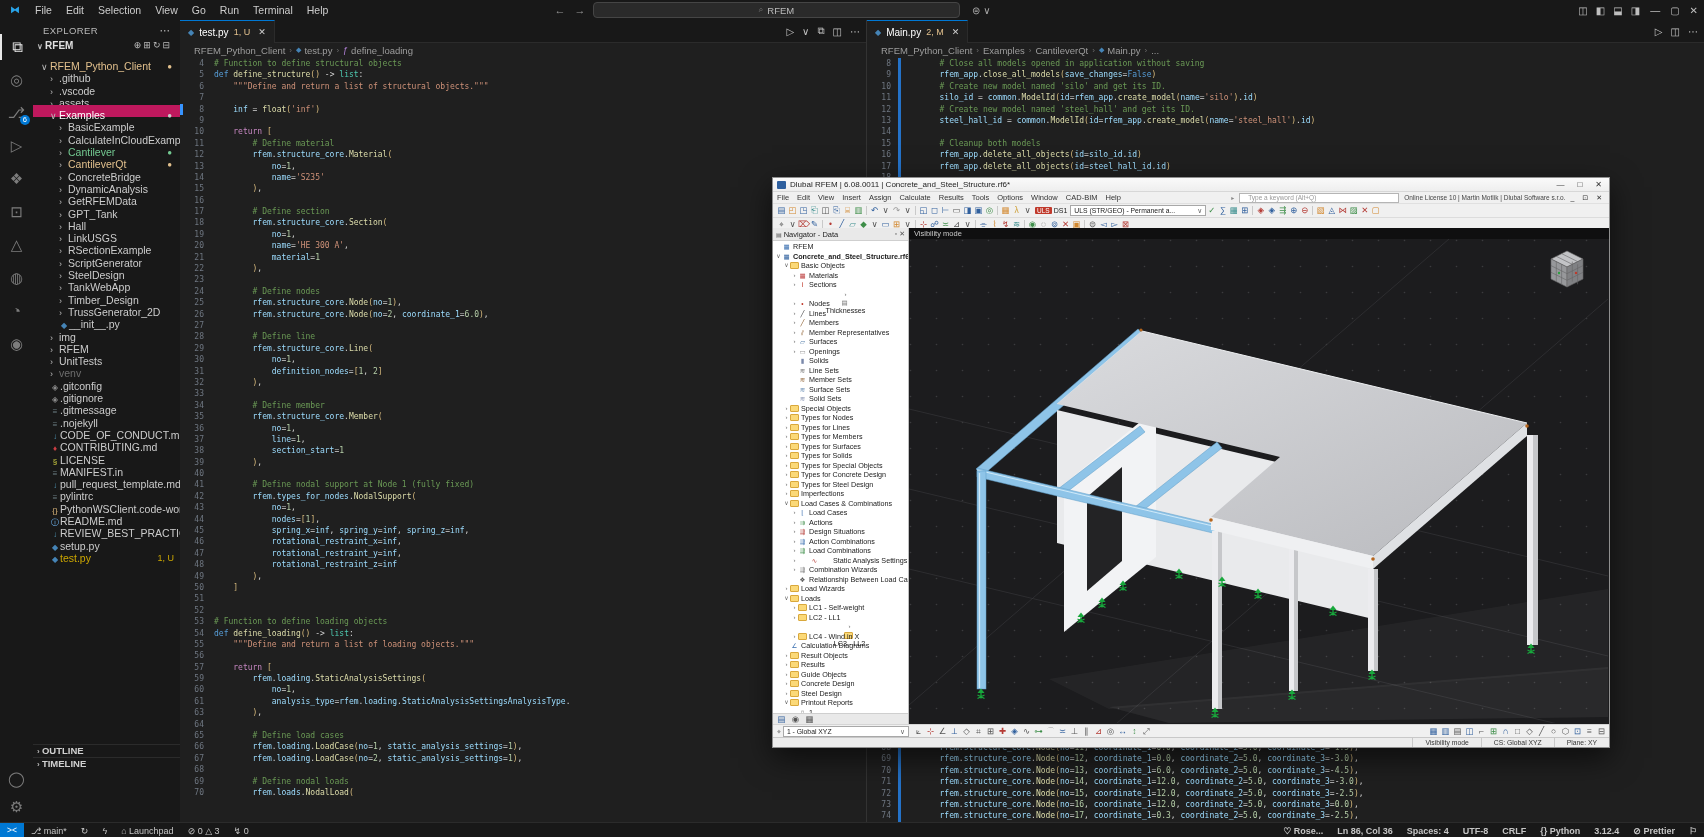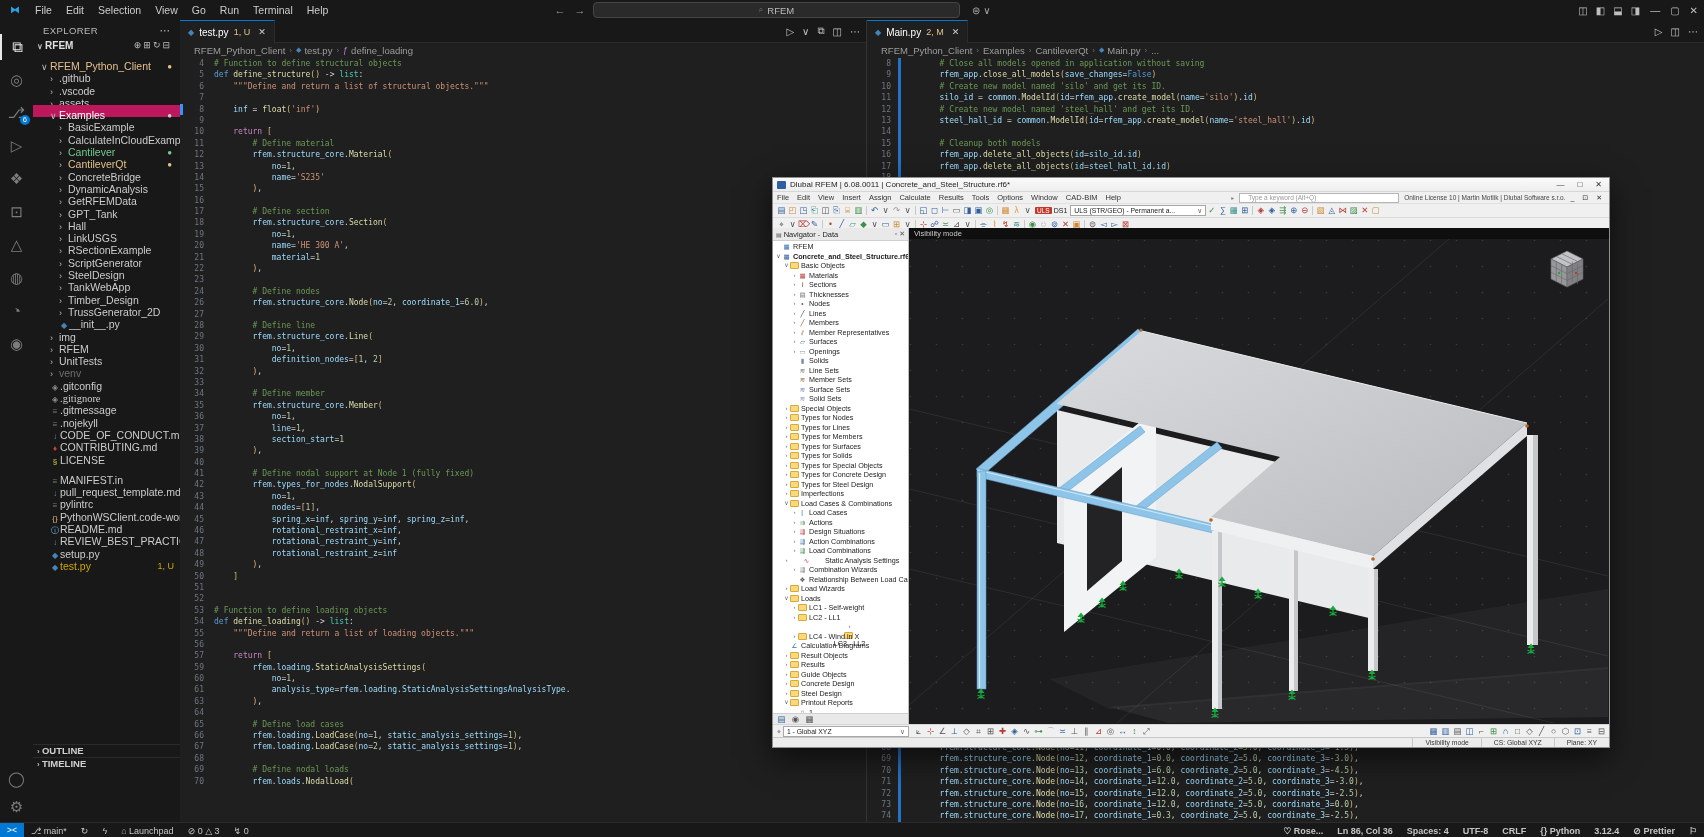--- a/index.html
+++ b/index.html
@@ -155,27 +155,27 @@
         <div class="srow" style="padding-left: 26px;"><span class="chev">›</span><span>SteelDesign</span></div>
         <div class="srow" style="padding-left: 26px;"><span class="chev">›</span><span>TankWebApp</span></div>
         <div class="srow" style="padding-left: 26px;"><span class="chev">›</span><span>Timber_Design</span></div>
         <div class="srow" style="padding-left: 26px;"><span class="chev">›</span><span>TrussGenerator_2D</span></div>
         <div class="srow" style="padding-left: 26px;"><span class="fic" style="color: rgb(69, 132, 182);">◆</span><span>__init__.py</span></div>
         <div class="srow" style="padding-left: 17px;"><span class="chev">›</span><span>img</span></div>
         <div class="srow" style="padding-left: 17px;"><span class="chev">›</span><span>RFEM</span></div>
         <div class="srow" style="padding-left: 17px;"><span class="chev">›</span><span>UnitTests</span></div>
         <div class="srow" style="padding-left: 17px;"><span class="chev">›</span><span style="color: rgb(110, 110, 110);">venv</span></div>
         <div class="srow" style="padding-left: 17px;"><span class="fic" style="color: rgb(138, 138, 138);">◈</span><span>.gitconfig</span></div>
-        <div class="srow" style="padding-left: 17px; font-family: Liberation Serif, serif;"><span class="fic" style="color: rgb(138, 138, 138);">◈</span><span>.gitignore</span></div>
+        <div class="srow" style="padding-left: 17px;"><span class="fic" style="color: rgb(138, 138, 138);">◈</span><span>.gitignore</span></div>
         <div class="srow" style="padding-left: 17px;"><span class="fic" style="color: rgb(109, 128, 134);">≡</span><span>.gitmessage</span></div>
         <div class="srow" style="padding-left: 17px;"><span class="fic" style="color: rgb(109, 128, 134);">≡</span><span>.nojekyll</span></div>
         <div class="srow" style="padding-left: 17px;"><span class="fic" style="color: rgb(81, 154, 186);">↓</span><span>CODE_OF_CONDUCT.md</span></div>
         <div class="srow" style="padding-left: 17px;"><span class="fic" style="color: rgb(204, 62, 68);">♦</span><span>CONTRIBUTING.md</span></div>
         <div class="srow" style="padding-left: 17px;"><span class="fic" style="color: rgb(203, 203, 65);">§</span><span>LICENSE</span></div>
-        <div class="srow" style="padding-left: 17px; margin-top: 8px;"><span class="fic" style="color: rgb(109, 128, 134);">≡</span><span>MANIFEST.in</span></div>
+        <div class="srow" style="padding-left: 17px;"><span class="fic" style="color: rgb(109, 128, 134);">≡</span><span>MANIFEST.in</span></div>
         <div class="srow" style="padding-left: 17px;"><span class="fic" style="color: rgb(81, 154, 186);">↓</span><span>pull_request_template.md</span></div>
         <div class="srow" style="padding-left: 17px;"><span class="fic" style="color: rgb(109, 128, 134);">≡</span><span>pylintrc</span></div>
         <div class="srow" style="padding-left: 17px;"><span class="fic" style="color: rgb(220, 182, 122);">{}</span><span>PythonWSClient.code-workspace</span></div>
         <div class="srow" style="padding-left: 17px;"><span class="fic" style="color: rgb(117, 190, 255);">ⓘ</span><span>README.md</span></div>
         <div class="srow" style="padding-left: 17px;"><span class="fic" style="color: rgb(81, 154, 186);">↓</span><span>REVIEW_BEST_PRACTICES.md</span></div>
         <div class="srow" style="padding-left: 17px;"><span class="fic" style="color: rgb(69, 132, 182);">◆</span><span>setup.py</span></div>
         <div class="srow" style="padding-left: 17px;"><span class="fic" style="color: rgb(69, 132, 182);">◆</span><span style="color: rgb(204, 167, 0);">test.py</span><span class="badge" style="color: rgb(204, 167, 0);">1, U</span></div>
       </div>
     <div class="sb-bottom" style="top:724px"><span style="font-size:8px;color:#bbb">› </span><span>OUTLINE</span></div>
     <div class="sb-bottom" style="top:737px"><span style="font-size:8px;color:#bbb">› </span><span>TIMELINE</span></div>
@@ -227,20 +227,21 @@
         <div class="cl"><span class="ln">15</span><span class="gbar"></span><span>        <span class="tb">)</span><span class="tp">,</span></span></div>
         <div class="cl"><span class="ln">16</span><span class="gbar"></span><span></span></div>
         <div class="cl"><span class="ln">17</span><span class="gbar"></span><span><span class="tc">        # Define section</span></span></div>
         <div class="cl"><span class="ln">18</span><span class="gbar"></span><span>        <span class="tv">rfem</span><span class="tp">.</span><span class="tv">structure_core</span><span class="tp">.</span><span class="tf">Section</span><span class="tb">(</span></span></div>
         <div class="cl"><span class="ln">19</span><span class="gbar"></span><span>            <span class="tv">no</span><span class="tp">=</span><span class="tn">1</span><span class="tp">,</span></span></div>
         <div class="cl"><span class="ln">20</span><span class="gbar"></span><span>            <span class="tv">name</span><span class="tp">=</span><span class="ts">'HE 300 A'</span><span class="tp">,</span></span></div>
         <div class="cl"><span class="ln">21</span><span class="gbar"></span><span>            <span class="tv">material</span><span class="tp">=</span><span class="tn">1</span></span></div>
         <div class="cl"><span class="ln">22</span><span class="gbar"></span><span>        <span class="tb">)</span><span class="tp">,</span></span></div>
         <div class="cl"><span class="ln">23</span><span class="gbar"></span><span></span></div>
         <div class="cl"><span class="ln">24</span><span class="gbar"></span><span><span class="tc">        # Define nodes</span></span></div>
+        <div class="cl"><span class="ln">25</span><span class="gbar"></span><span>        <span class="tv">rfem</span><span class="tp">.</span><span class="tv">structure_core</span><span class="tp">.</span><span class="tf">Node</span><span class="tb">(</span><span class="tv">no</span><span class="tp">=</span><span class="tn">1</span><span class="tb">)</span><span class="tp">,</span></span></div>
         <div class="cl"><span class="ln">26</span><span class="gbar"></span><span>        <span class="tv">rfem</span><span class="tp">.</span><span class="tv">structure_core</span><span class="tp">.</span><span class="tf">Node</span><span class="tb">(</span><span class="tv">no</span><span class="tp">=</span><span class="tn">2</span><span class="tp">,</span> <span class="tv">coordinate_1</span><span class="tp">=</span><span class="tn">6.0</span><span class="tb">)</span><span class="tp">,</span></span></div>
         <div class="cl"><span class="ln">27</span><span class="gbar"></span><span></span></div>
         <div class="cl"><span class="ln">28</span><span class="gbar"></span><span><span class="tc">        # Define line</span></span></div>
         <div class="cl"><span class="ln">29</span><span class="gbar"></span><span>        <span class="tv">rfem</span><span class="tp">.</span><span class="tv">structure_core</span><span class="tp">.</span><span class="tf">Line</span><span class="tb">(</span></span></div>
         <div class="cl"><span class="ln">30</span><span class="gbar"></span><span>            <span class="tv">no</span><span class="tp">=</span><span class="tn">1</span><span class="tp">,</span></span></div>
         <div class="cl"><span class="ln">31</span><span class="gbar"></span><span>            <span class="tv">definition_nodes</span><span class="tp">=</span><span class="tb">[</span><span class="tn">1</span><span class="tp">,</span> <span class="tn">2</span><span class="tb">]</span></span></div>
         <div class="cl"><span class="ln">32</span><span class="gbar"></span><span>        <span class="tb">)</span><span class="tp">,</span></span></div>
         <div class="cl"><span class="ln">33</span><span class="gbar"></span><span></span></div>
         <div class="cl"><span class="ln">34</span><span class="gbar"></span><span><span class="tc">        # Define member</span></span></div>
         <div class="cl"><span class="ln">35</span><span class="gbar"></span><span>        <span class="tv">rfem</span><span class="tp">.</span><span class="tv">structure_core</span><span class="tp">.</span><span class="tf">Member</span><span class="tb">(</span></span></div>
@@ -490,21 +491,21 @@
             <div class="nrow" style="padding-left: 18px;">
               <span class="nexp">›</span>
               <span class="nic" style="color: rgb(192, 72, 72);">▦</span>
               <span>Materials</span>
             </div>
             <div class="nrow" style="padding-left: 18px;">
               <span class="nexp">›</span>
               <span class="nic" style="color: rgb(192, 57, 43);">Ⅰ</span>
               <span>Sections</span>
             </div>
-            <div class="nrow" style="padding-left: 18px;">
+            <div class="nrow" style="padding-left: 10px; flex-direction: column;">
               <span class="nexp">›</span>
               <span class="nic" style="color: rgb(119, 119, 119);">▤</span>
               <span>Thicknesses</span>
             </div>
             <div class="nrow" style="padding-left: 18px;">
               <span class="nexp">›</span>
               <span class="nic" style="color: rgb(192, 57, 43);">•</span>
               <span>Nodes</span>
             </div>
             <div class="nrow" style="padding-left: 18px;">
@@ -630,21 +631,21 @@
             <div class="nrow" style="padding-left: 18px;">
               <span class="nexp">›</span>
               <span class="nic" style="color: rgb(58, 111, 176);">⇶</span>
               <span>Action Combinations</span>
             </div>
             <div class="nrow" style="padding-left: 18px;">
               <span class="nexp">›</span>
               <span class="nic" style="color: rgb(62, 142, 73);">⇶</span>
               <span>Load Combinations</span>
             </div>
-            <div class="nrow" style="padding-left: 10px; gap: 12px;">
+            <div class="nrow" style="padding-left: 18px; gap: 12px;">
               <span class="nexp">›</span>
               <span class="nic" style="color: rgb(180, 58, 52);">∿</span>
               <span>Static Analysis Settings</span>
             </div>
             <div class="nrow" style="padding-left: 18px;">
               <span class="nexp">›</span>
               <span class="nic" style="color: rgb(119, 119, 119);">⇶</span>
               <span>Combination Wizards</span>
             </div>
             <div class="nrow" style="padding-left: 18px;">

